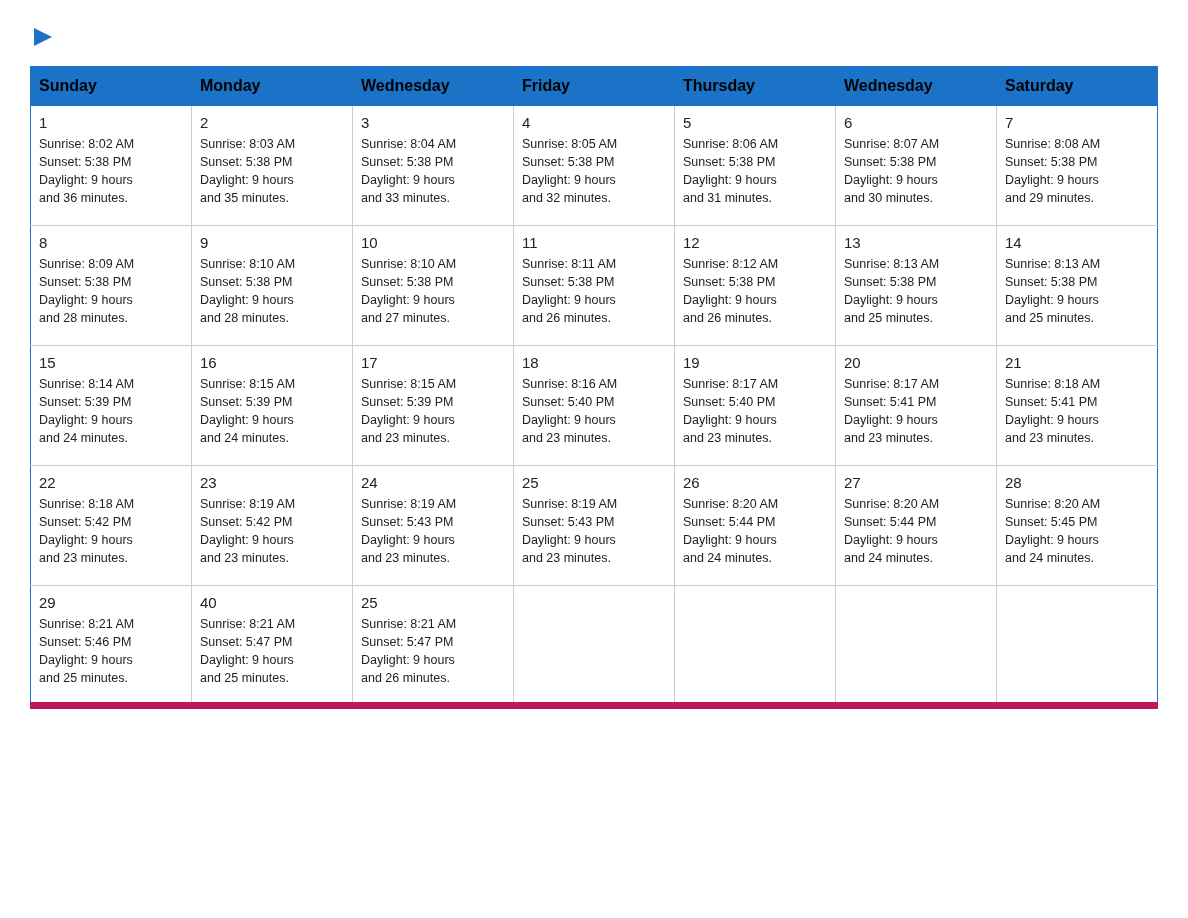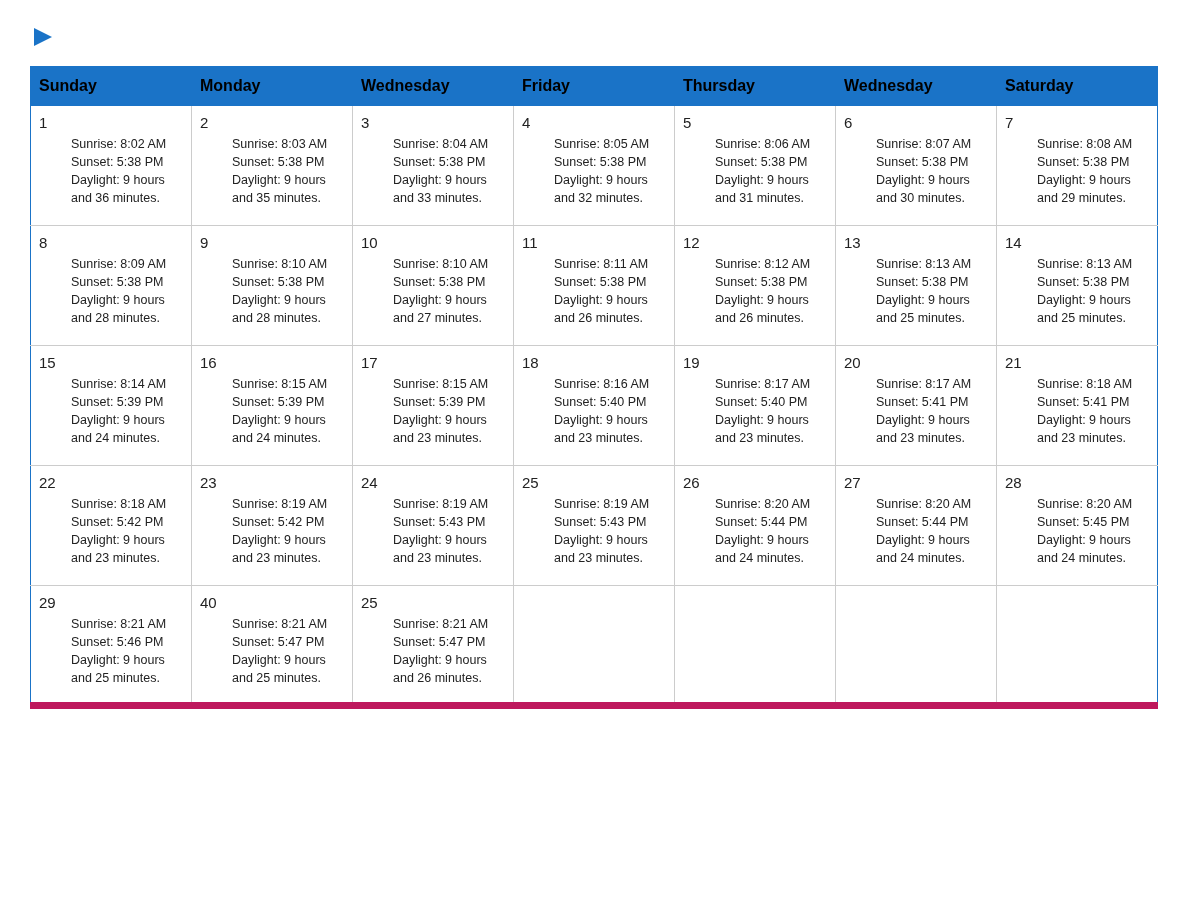--- a/index.html
+++ b/index.html
@@ -68,21 +68,20 @@
     .day-number {
       font-size: 15px;
       font-weight: normal;
       margin-bottom: 4px;
       display: block;
     }
     .day-info {
       font-size: 12.5px;
       line-height: 1.45;
       color: #222;
-      margin-left: 32px;
     }
     .empty-cell {
       background: #fff;
     }
     .logo-wrapper {
       display: flex;
       flex-direction: column;
       align-items: flex-start;
     }
     .logo-line1 {

